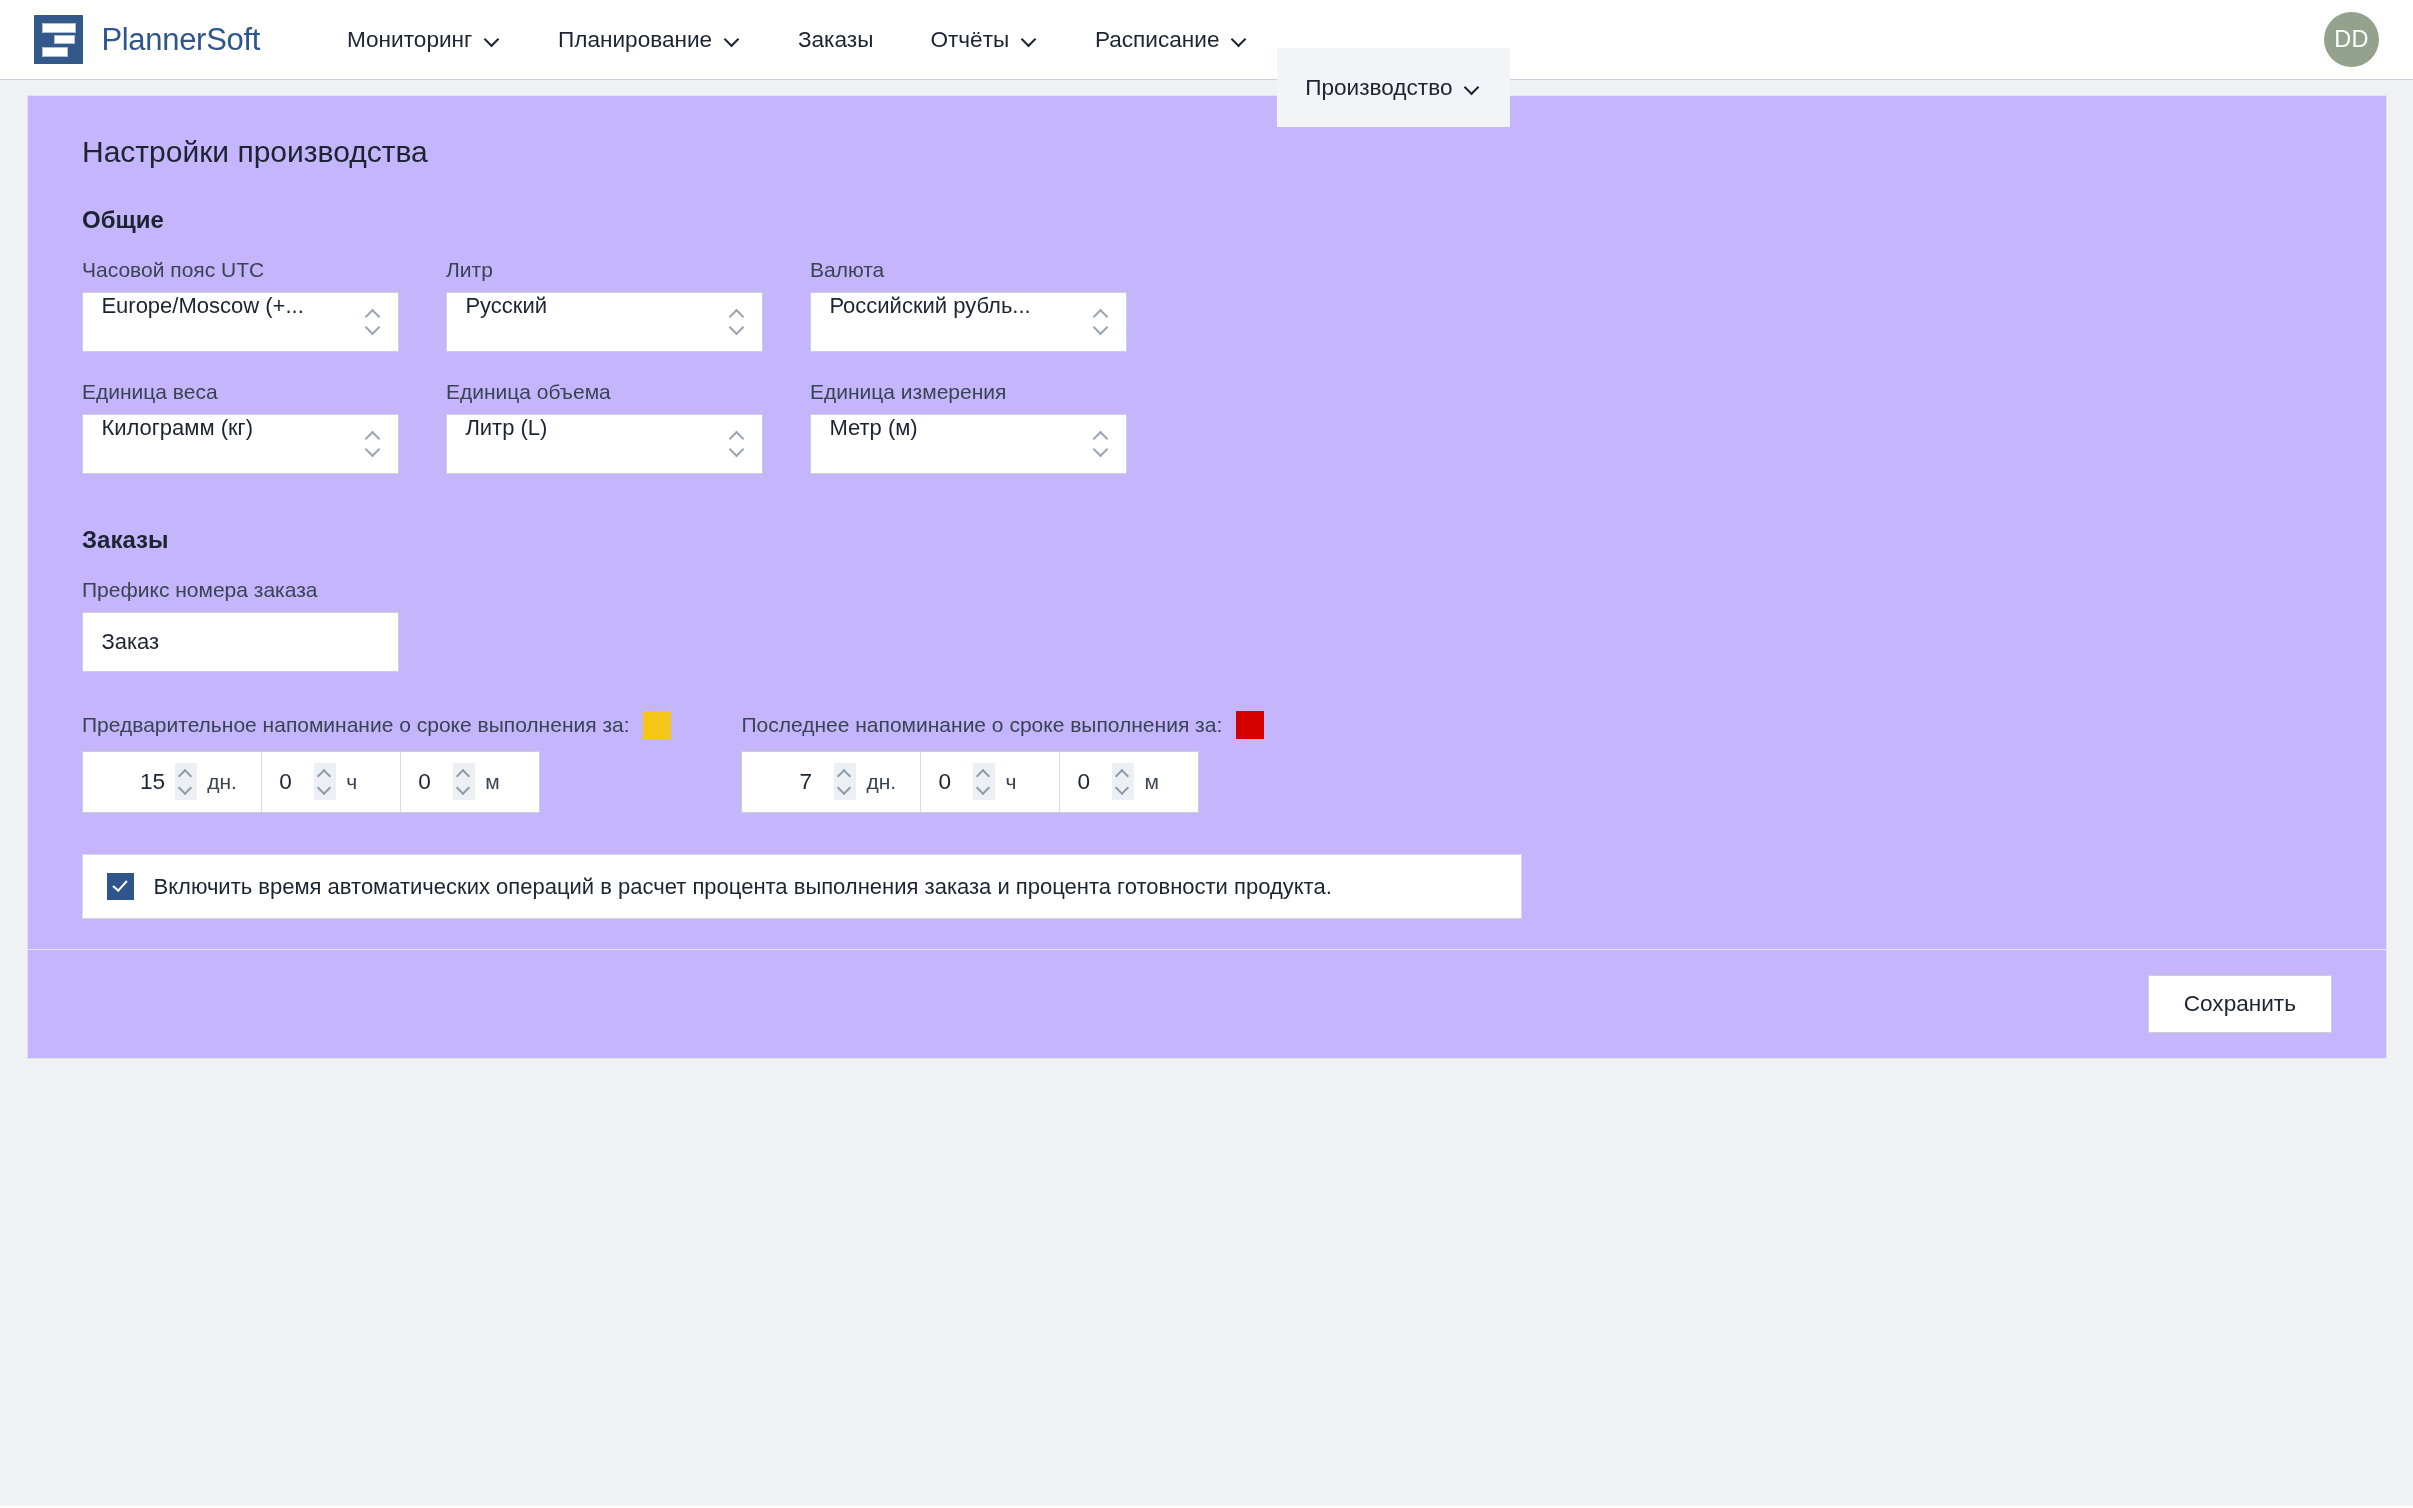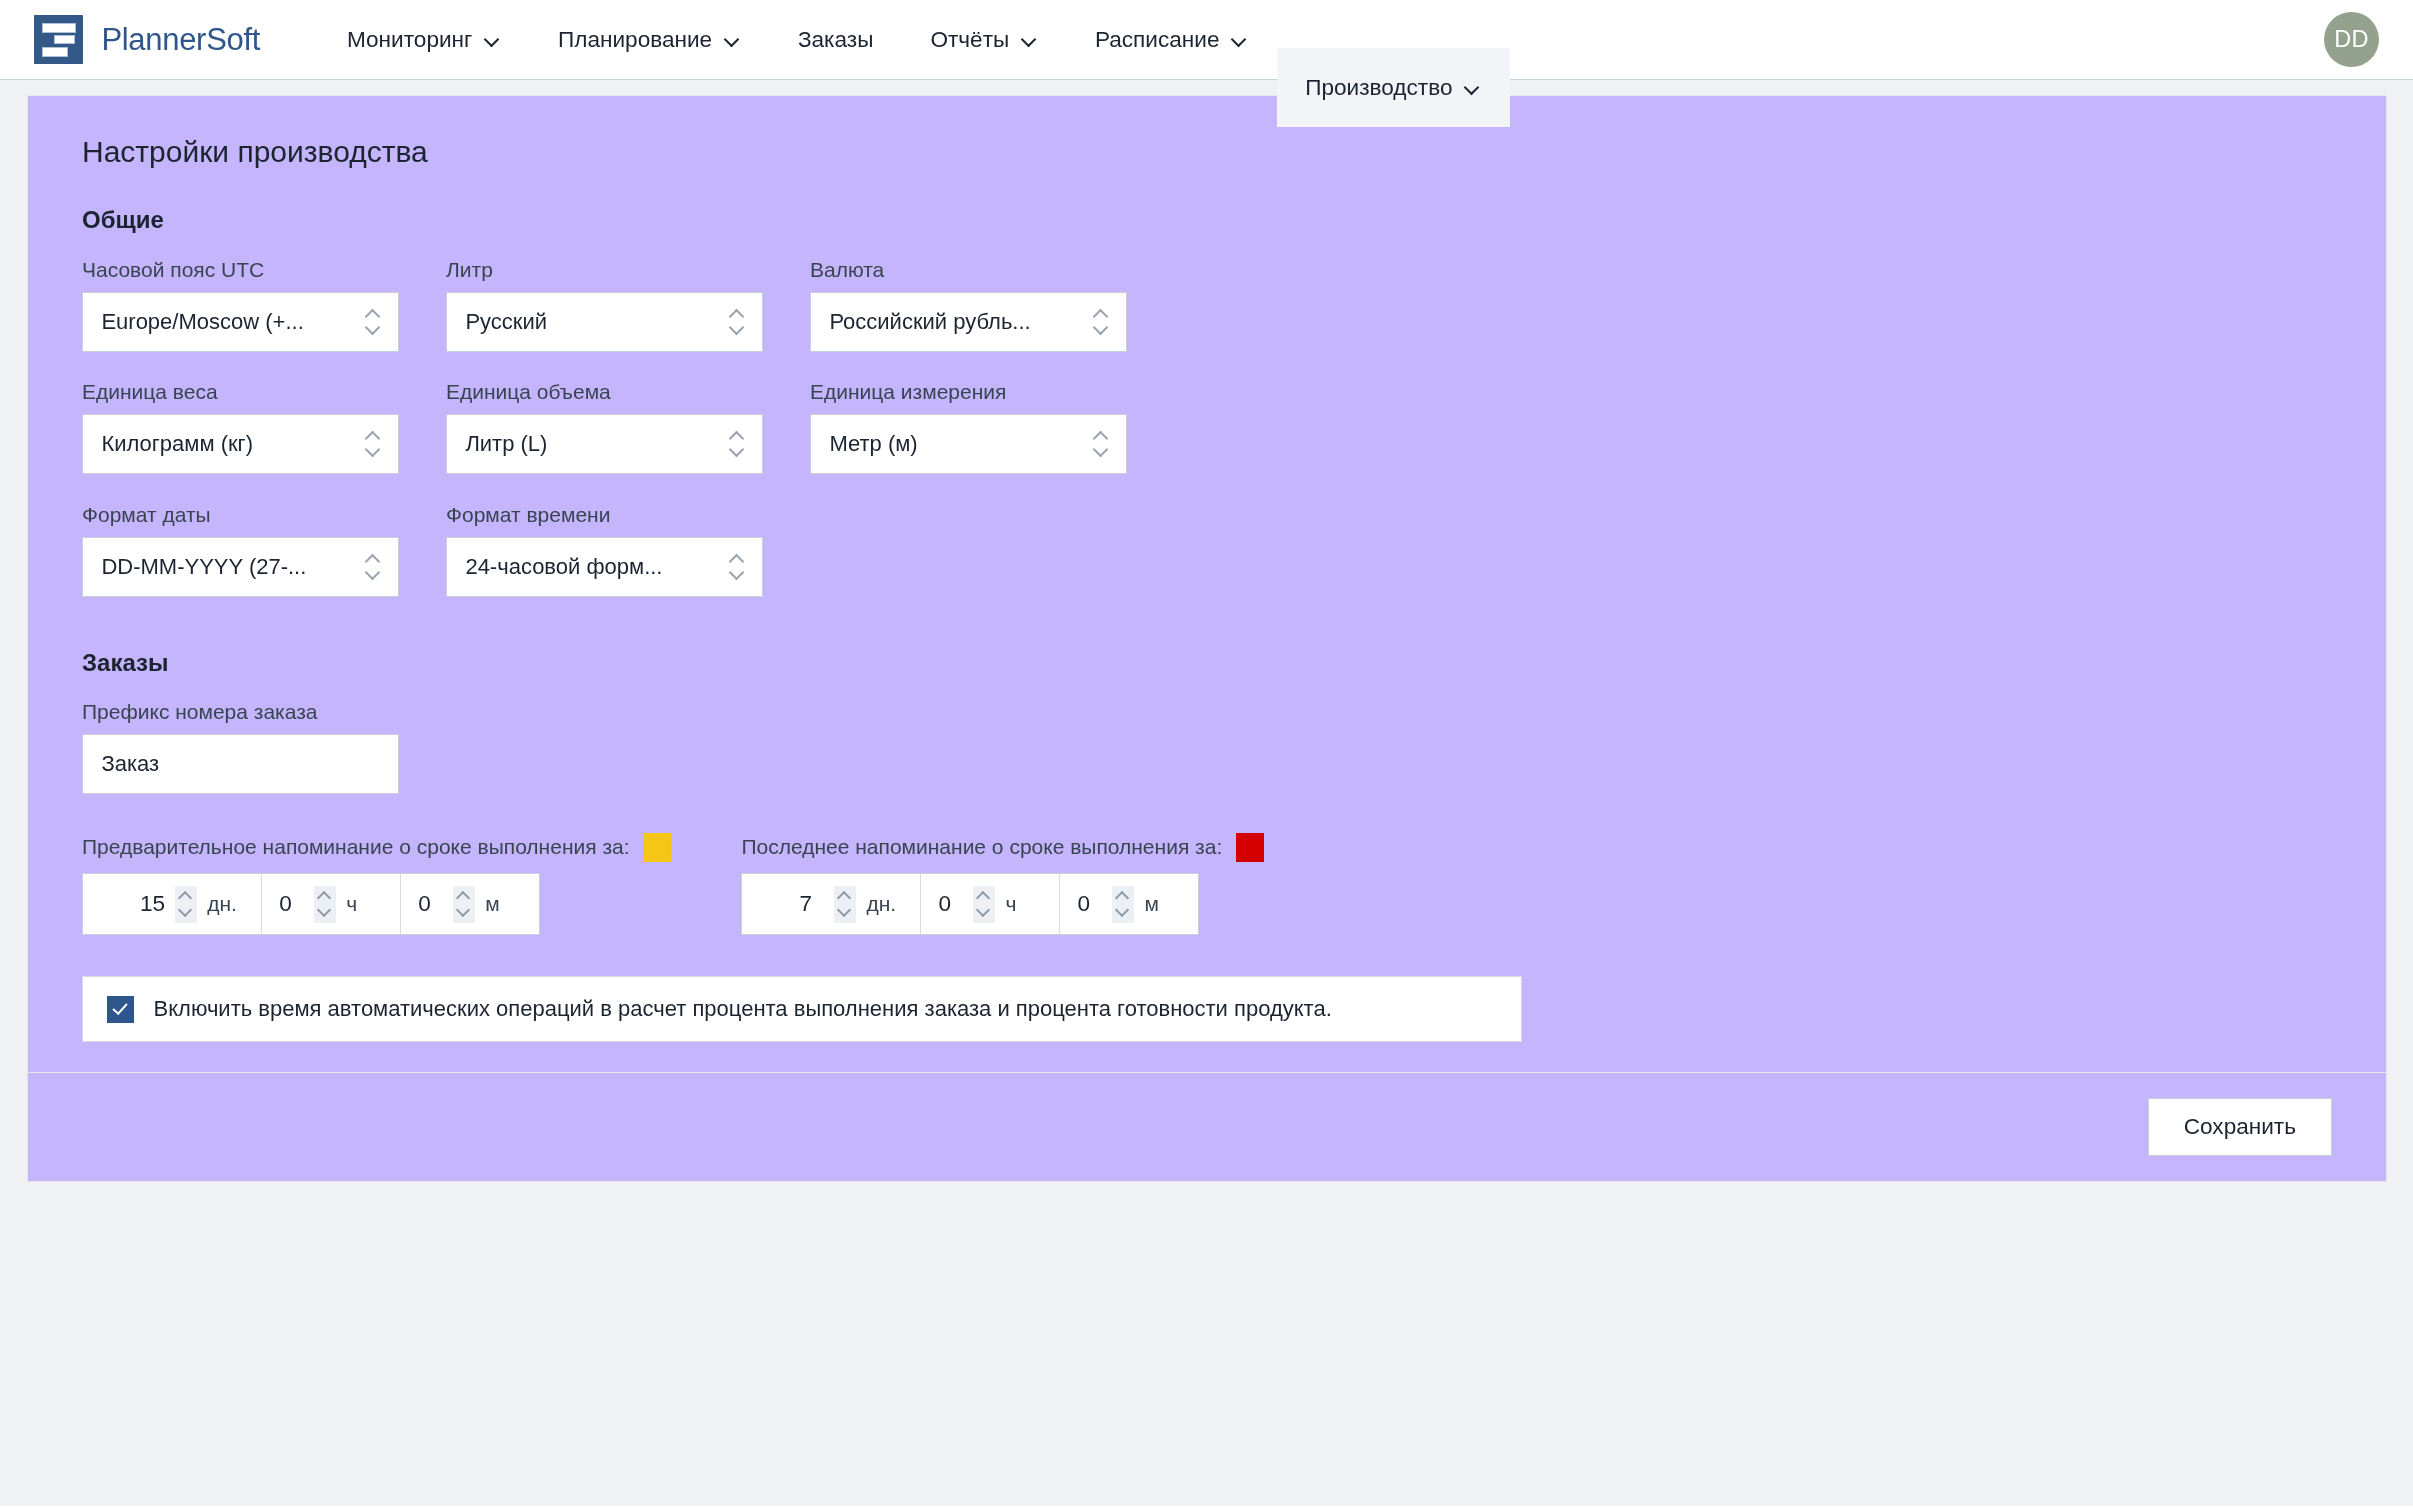--- a/index.html
+++ b/index.html
@@ -157,21 +157,21 @@
     margin-bottom: 10px;
     white-space: nowrap;
   }
 
   .select-box {
     position: relative;
     height: 60px;
     border: 0.8px solid #c9cfd6;
     background: #ffffff;
     display: flex;
-    align-items: center;
+    align-items: flex-start;
     padding: 0 49px 0 18.4px;
     font-size: 22px;
     color: #1b2430;
     overflow: hidden;
     white-space: nowrap;
     cursor: pointer;
   }
   .stepper-chevs {
     position: absolute;
     right: 15px;
@@ -438,42 +438,20 @@
           <div class="select-box">
             <span>Метр (м)</span>
             <span class="stepper-chevs">
                 <i class="up"></i>
                 <i class="dn"></i>
               </span>
           </div>
         </div>
       </div>
 
-      <div class="field-row">
-        <div class="field">
-          <div class="field-label">Формат даты</div>
-          <div class="select-box">
-            <span>DD-MM-YYYY (27-...</span>
-            <span class="stepper-chevs">
-                <i class="up"></i>
-                <i class="dn"></i>
-              </span>
-          </div>
-        </div>
-        <div class="field">
-          <div class="field-label">Формат времени</div>
-          <div class="select-box">
-            <span>24-часовой форм...</span>
-            <span class="stepper-chevs">
-                <i class="up"></i>
-                <i class="dn"></i>
-              </span>
-          </div>
-        </div>
-      </div>
 
       <h2 class="section-title orders">Заказы</h2>
 
       <div class="field">
         <div class="field-label">Префикс номера заказа</div>
         <div class="text-input" placeholder="Заказ">Заказ</div>
       </div>
 
       <div class="reminders">
 

